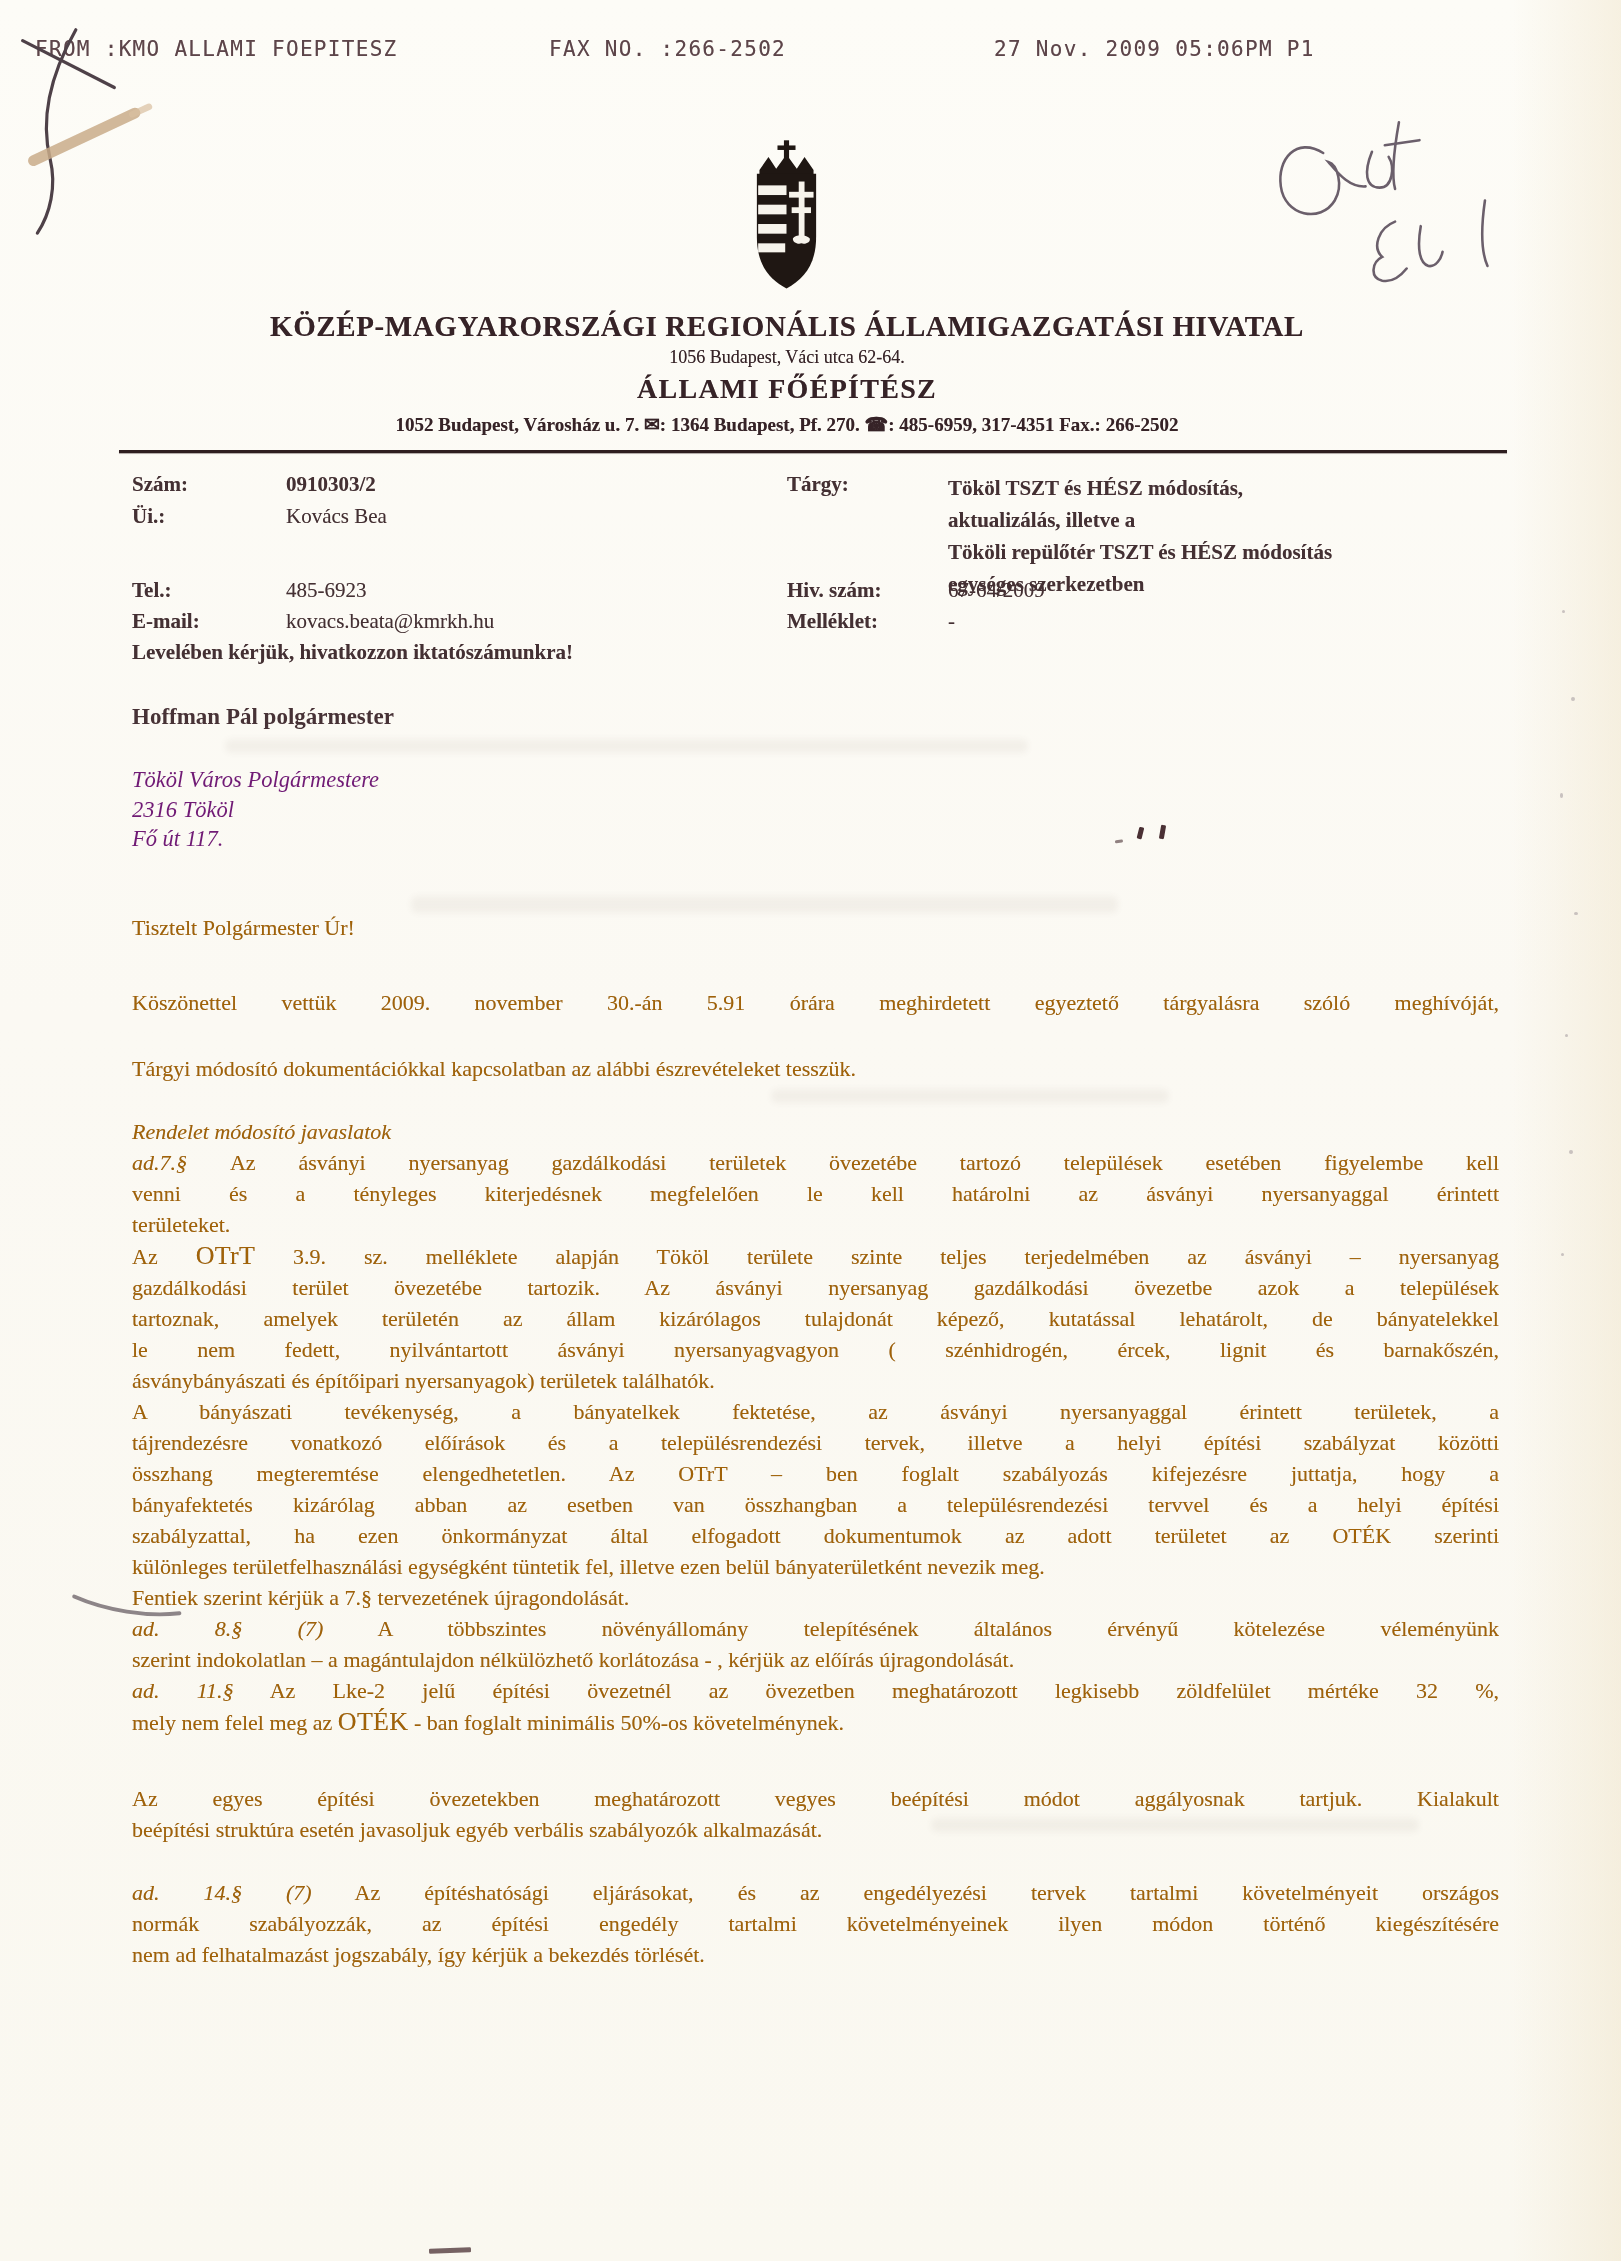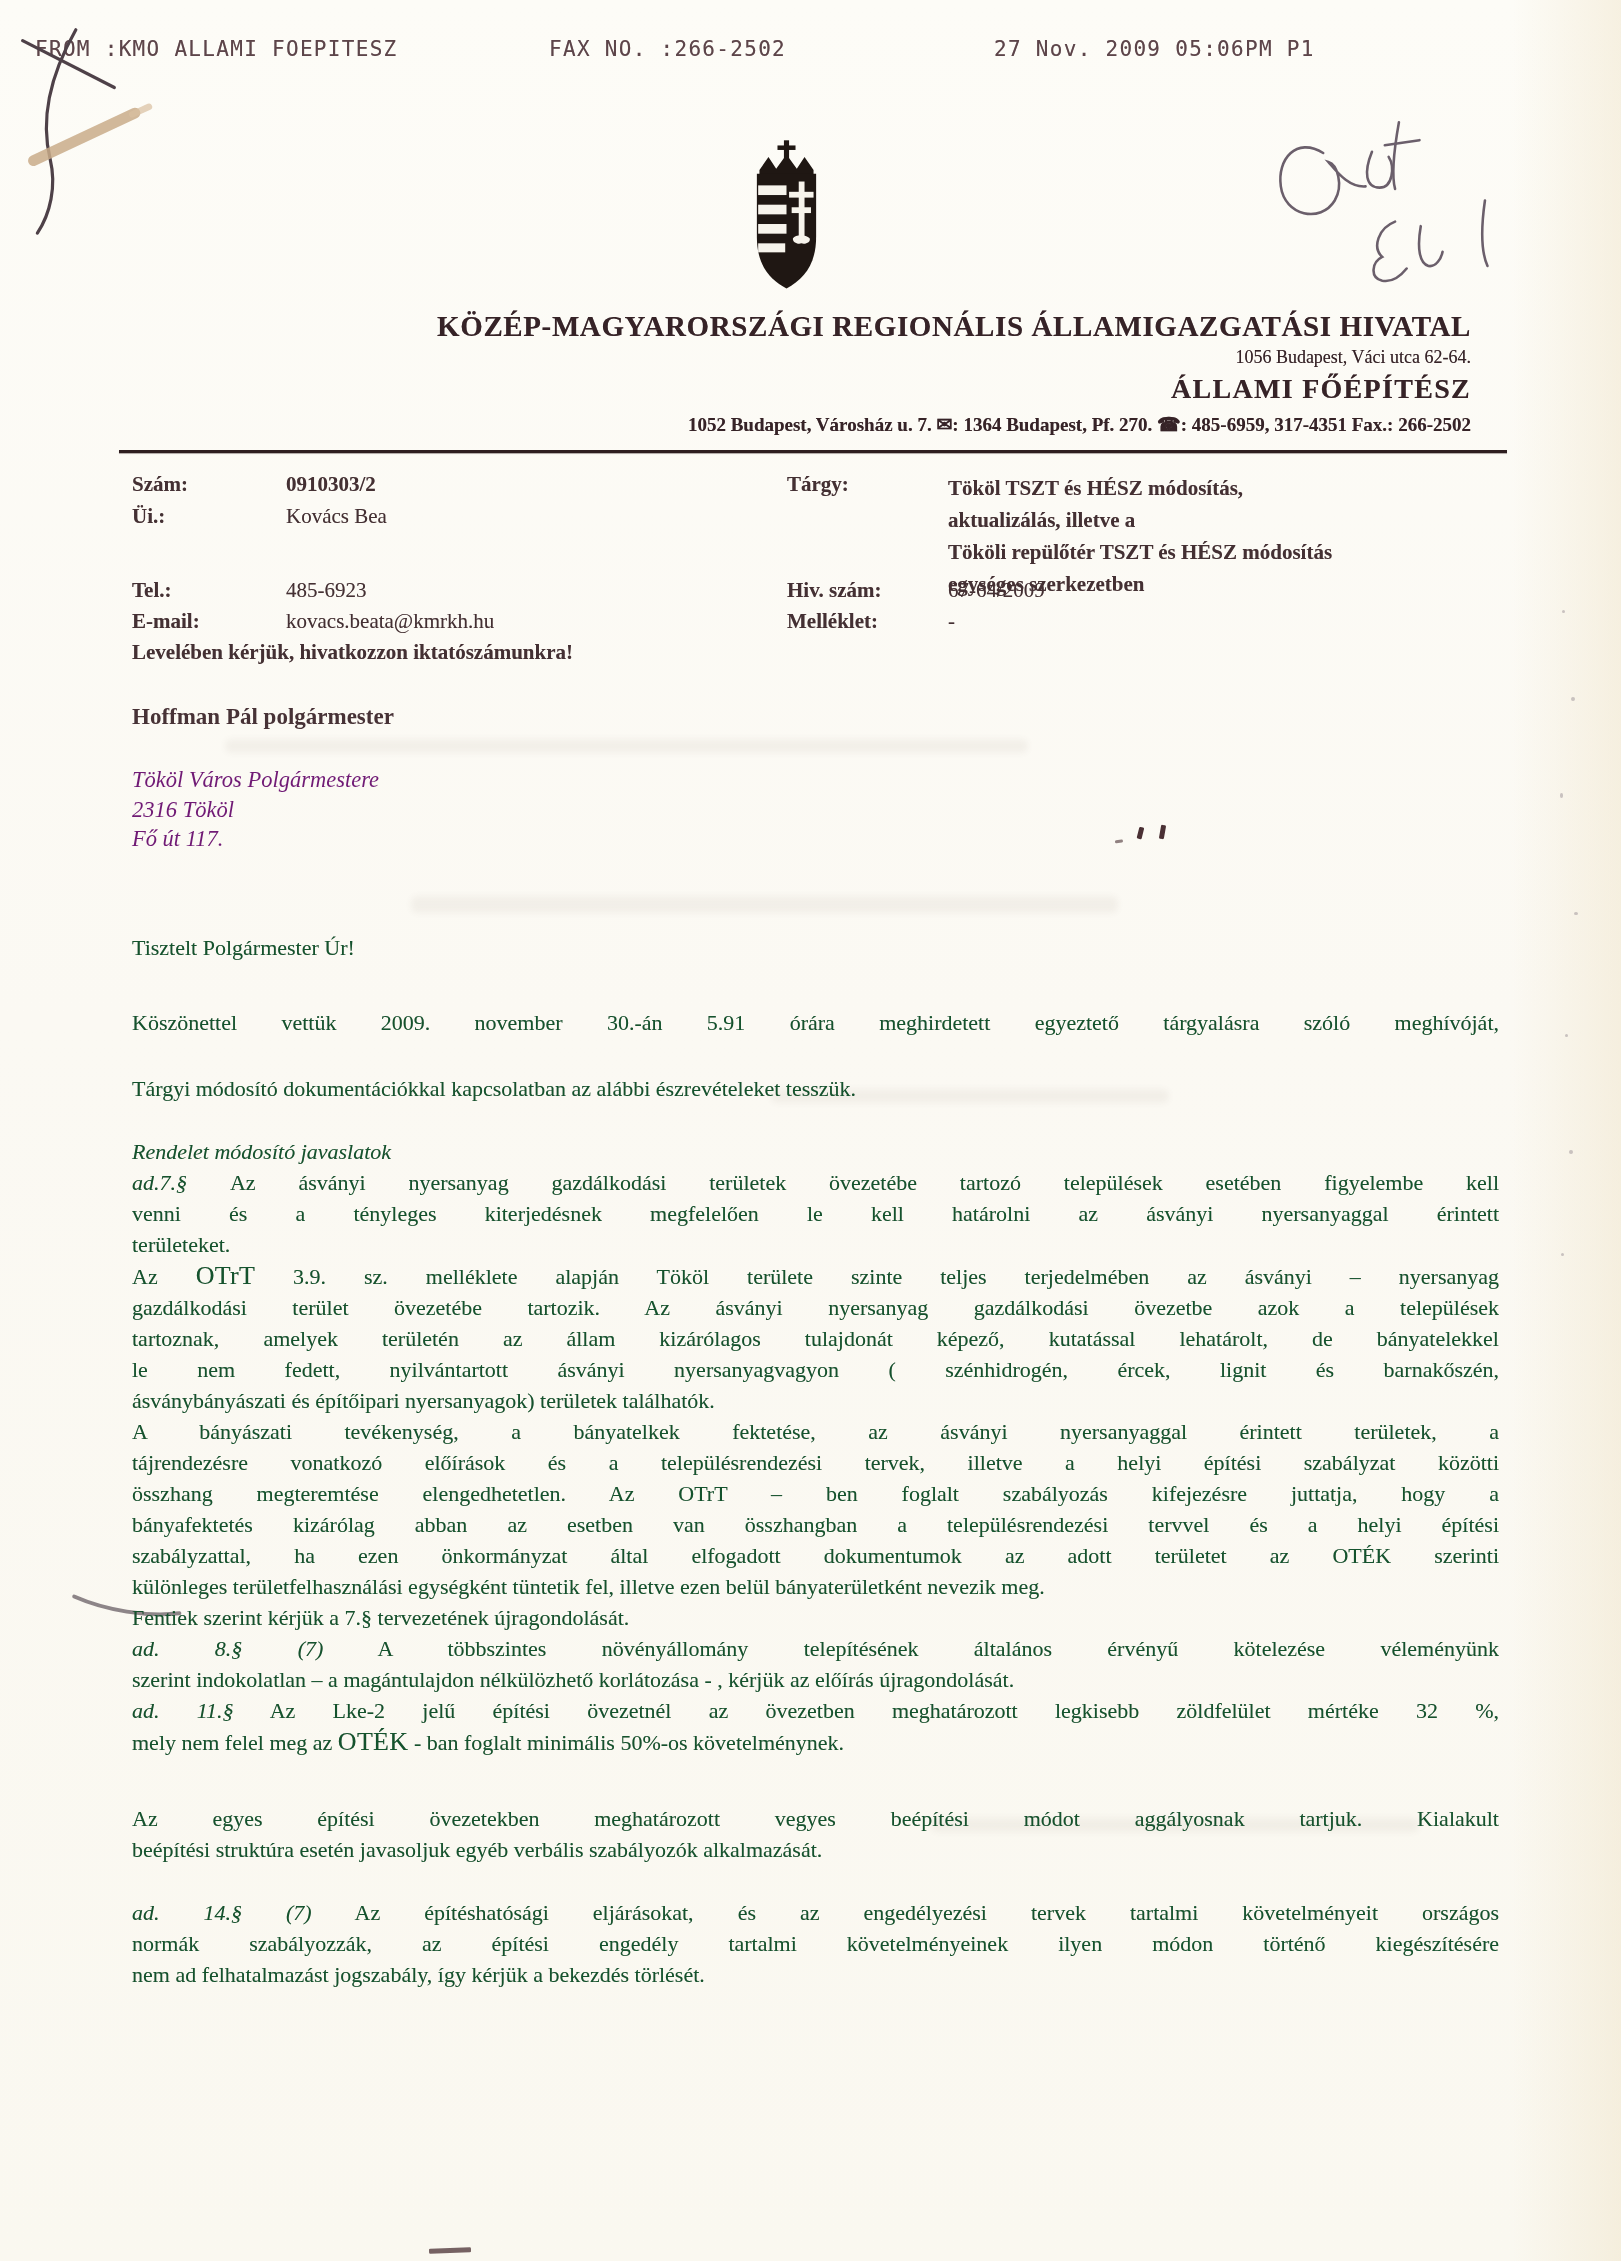--- a/index.html
+++ b/index.html
@@ -13,42 +13,42 @@
   .i{font-style:italic}
   .big{font-size:26px;letter-spacing:0.3px}
   
   .faxrow{position:absolute;top:37px;left:0;width:100%;
     font-family:"DejaVu Sans Mono",monospace;font-size:21px;color:#5d454a;
     letter-spacing:1.3px;text-shadow:0 0 0.6px rgba(93,69,74,.45)}
   .faxrow .f1{position:absolute;left:35px;top:0}
   .faxrow .f2{position:absolute;left:549px;top:0}
   .faxrow .f3{position:absolute;left:994px;top:0}
   
-  .lh{position:absolute;left:103px;top:310px;width:1368px;text-align:right;
+  .lh{position:absolute;left:103px;top:310px;width:1368px;text-align:center;
     color:#362327;text-shadow:0 0 0.6px rgba(54,35,39,.5)}
   .lh .org{font-size:29px;font-weight:700;letter-spacing:0.6px}
   .lh .addr{font-size:18px;font-weight:400;margin-top:3.9px}
   .lh .office{font-size:28px;font-weight:700;letter-spacing:1.3px;margin-top:5.1px}
   .lh .contact{font-size:19px;font-weight:600;margin-top:7.7px}
   .hr{position:absolute;left:119px;top:450px;width:1388px;height:3.2px;
     background:#2e1e20;box-shadow:0 1.3px 0.6px rgba(46,30,32,.35)}
   
   .meta{position:absolute;left:132px;top:472px;width:1368px;font-size:21px;
     color:#44؜3033;color:#443033;text-shadow:0 0 0.6px rgba(68,48,51,.35)}
   .meta .lbl{font-weight:700}
   .tline{font-weight:700;line-height:32px}
   .metanote{position:absolute;left:0;top:168px;font-weight:700}
   
   .recip{position:absolute;left:132px;top:704px;font-size:22.5px;color:#473236}
   .recip .name{font-weight:700;font-size:23px}
   .recip .addr{margin-top:35px}
   .rline{font-style:italic;line-height:29.6px;color:#701a75}
   
-  .content{position:absolute;left:132px;top:932px;width:1367px;
-    font-size:22px;line-height:31px;color:#14532d;
+  .content{position:absolute;left:132px;top:912px;width:1367px;
+    font-size:22px;line-height:31px;color:#a16207;
     text-shadow:0 0 0.6px rgba(70,49,52,.3)}
   .jline{text-align:justify;text-align-last:justify}
   .jline.last{text-align-last:left}
   .para{margin:0}
   .mt-salut{margin-top:44px}
   .mt-p2{margin-top:35px}
   .mt-h{margin-top:32px}
   .mt-p9{margin-top:45px}
   .mt-p10{margin-top:32px}
   

